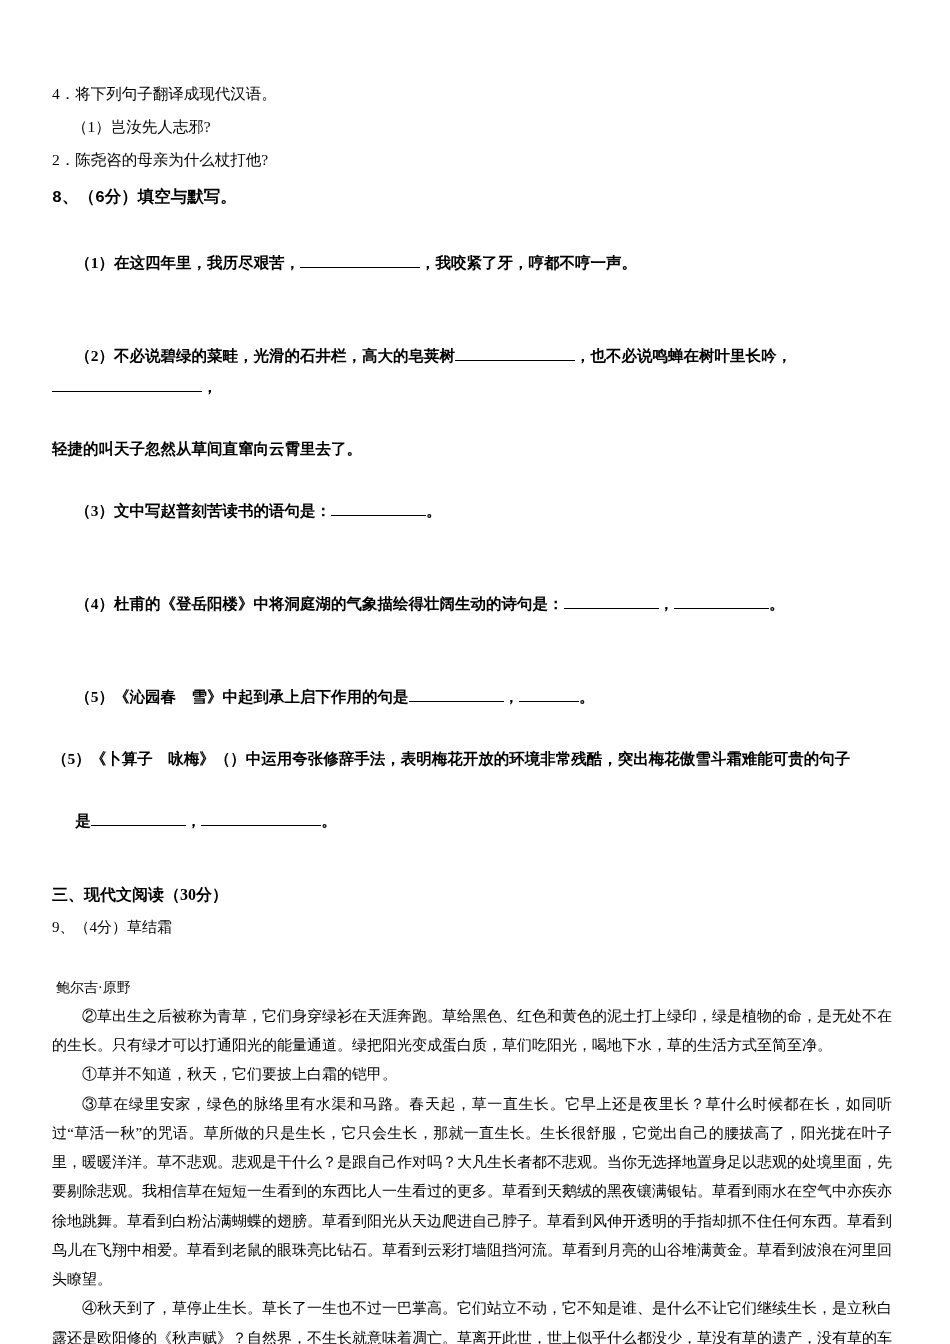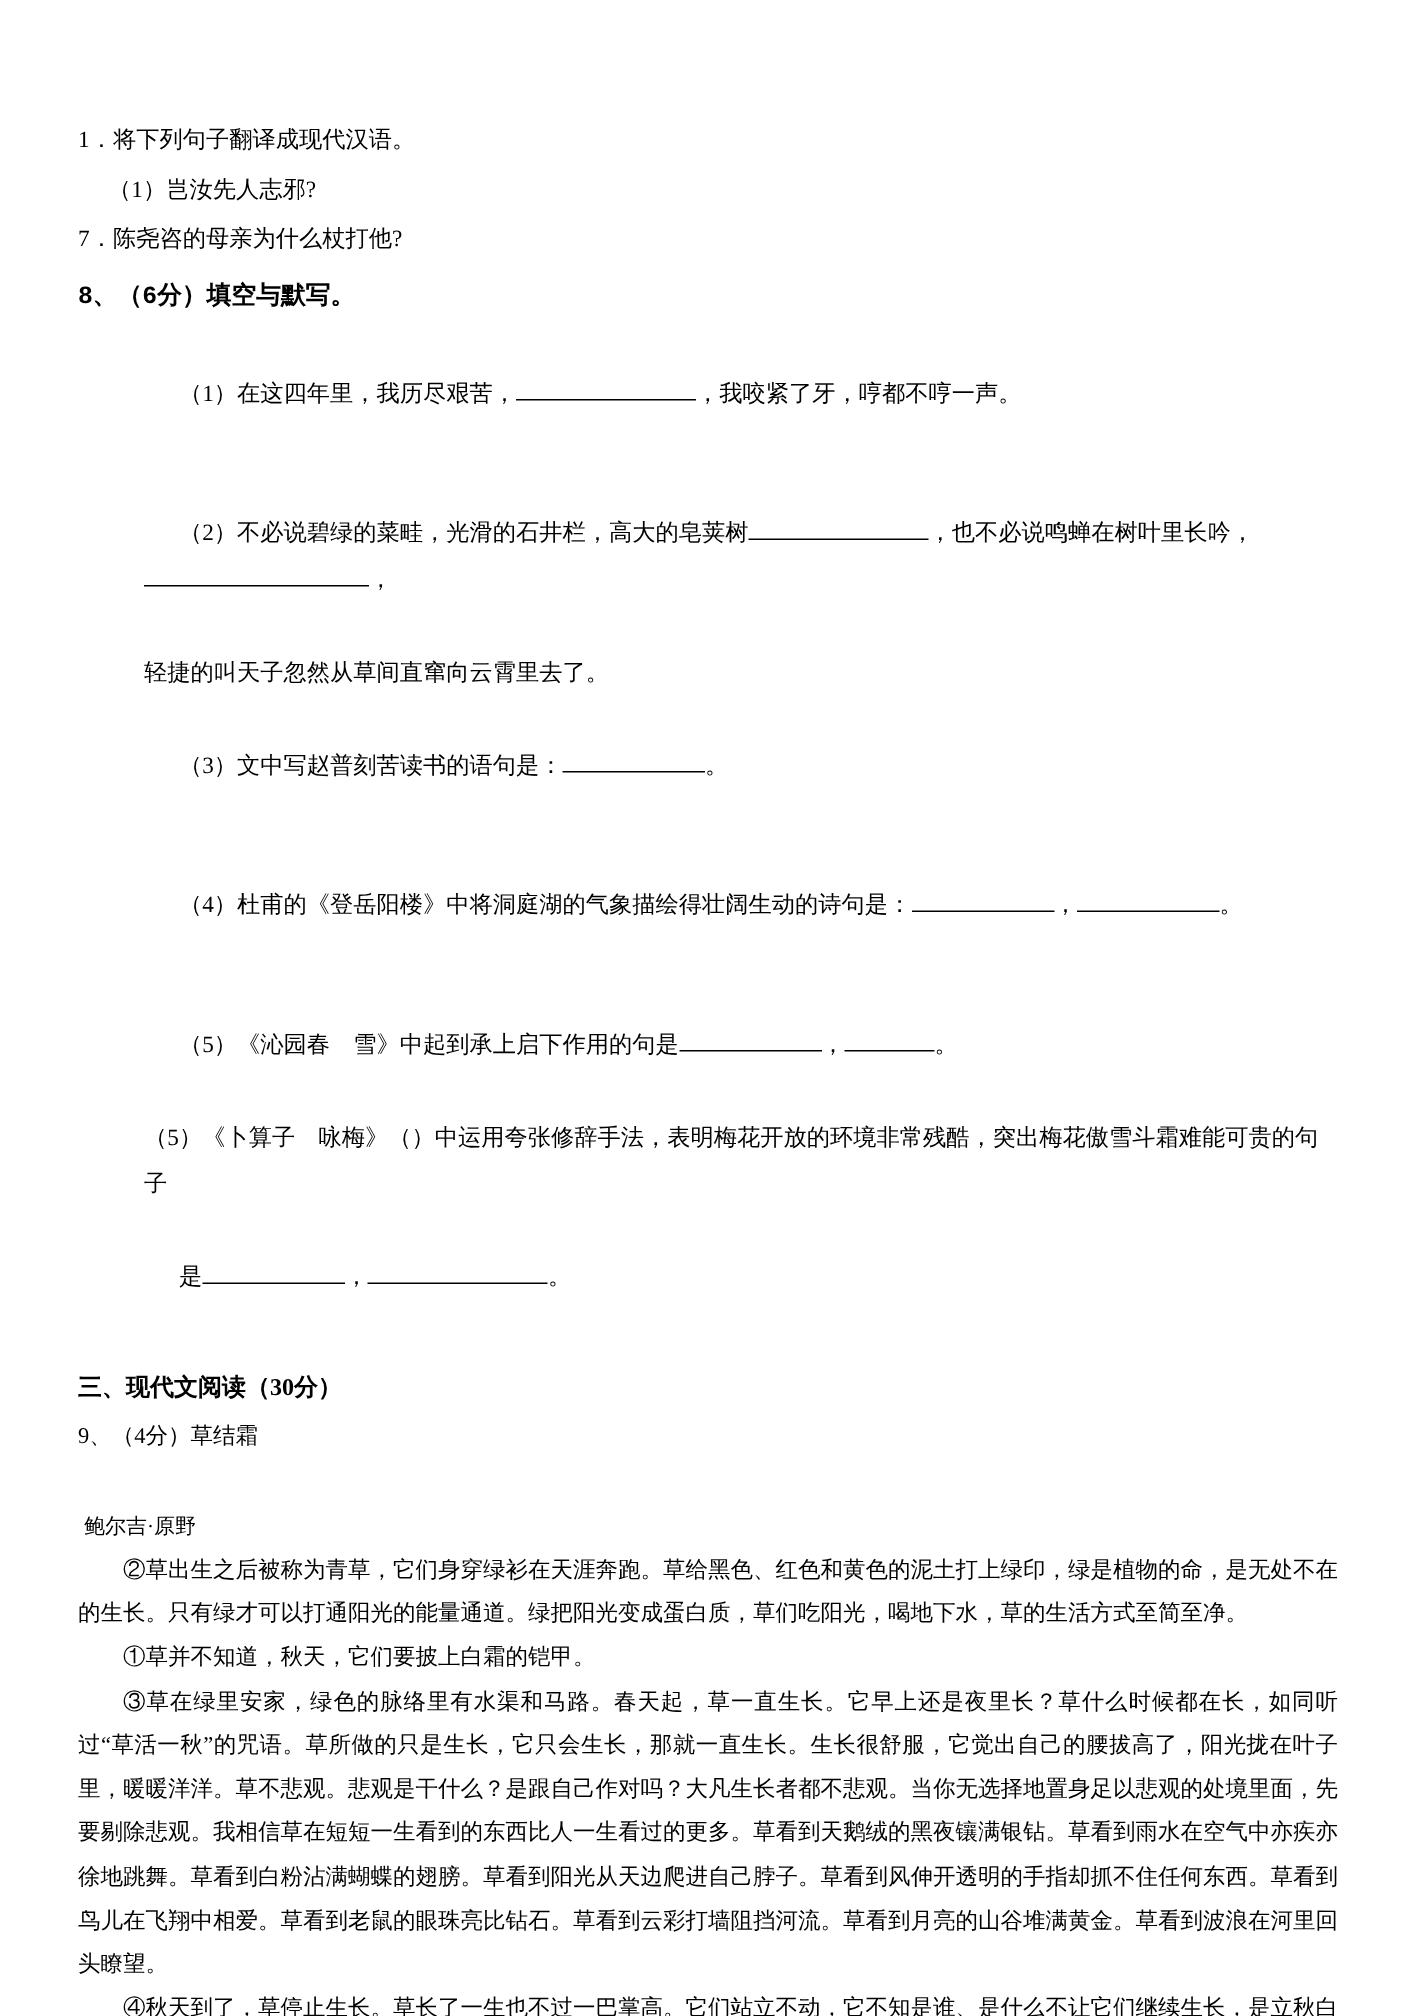--- a/index.html
+++ b/index.html
@@ -37,24 +37,23 @@
     font-family: Liberation Mono, monospace;
   }
   .section-title {
     font-size: 16px;
     font-weight: bold;
     line-height: 2.2;
     margin-top: 10px;
   }
   .fill-item {
     font-size: 15.5px;
-    font-weight: normal;
+    font-weight: bold;
     line-height: 2.0;
     white-space: pre-wrap;
-    margin-left: 44px;
   }
   .blank {
     display: inline-block;
     border-bottom: 1px solid #000;
     vertical-align: baseline;
   }
   .b-sm { width: 60px; }
   .b-md { width: 95px; }
   .b-lg { width: 120px; }
   .b-xl { width: 150px; }
@@ -78,23 +77,23 @@
     font-size: 15px;
     line-height: 2.0;
   }
 </style>
 </head>
 <body>
 
 <div class="page">
   <div class="doc">
 
-    <div class="q-num">1．将下列句子翻译成现代汉语。</div>
+    <div class="q-num">4．将下列句子翻译成现代汉语。</div>
     <div class="q-num indent1">（1）岂汝先人志邪?</div>
-    <div class="q-num">7．陈尧咨的母亲为什么杖打他?</div>
+    <div class="q-num">2．陈尧咨的母亲为什么杖打他?</div>
 
     <div class="hdr">8、（6分）填空与默写。</div>
 
     <div class="fill-item">
       <span>（1）在这四年里，我历尽艰苦，</span><span class="blank b-lg"></span><span>，我咬紧了牙，哼都不哼一声。</span>
     </div>
 
     <div class="fill-item">
       <span>（2）不必说碧绿的菜畦，光滑的石井栏，高大的皂荚树</span><span class="blank b-lg"></span><span>，也不必说鸣蝉在树叶里长吟，</span><span class="blank b-xl"></span><span>，</span>
     </div>

